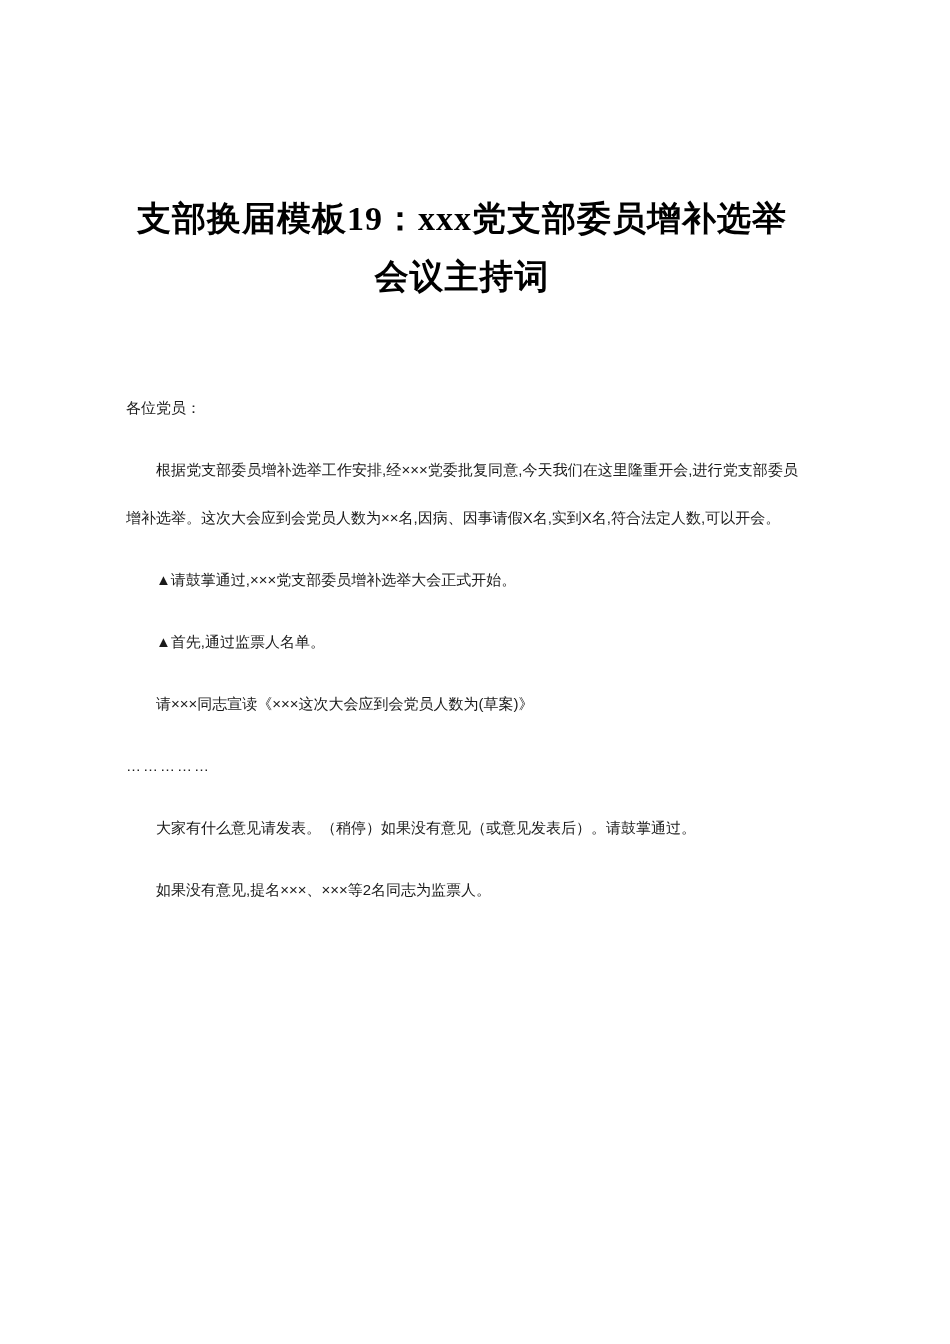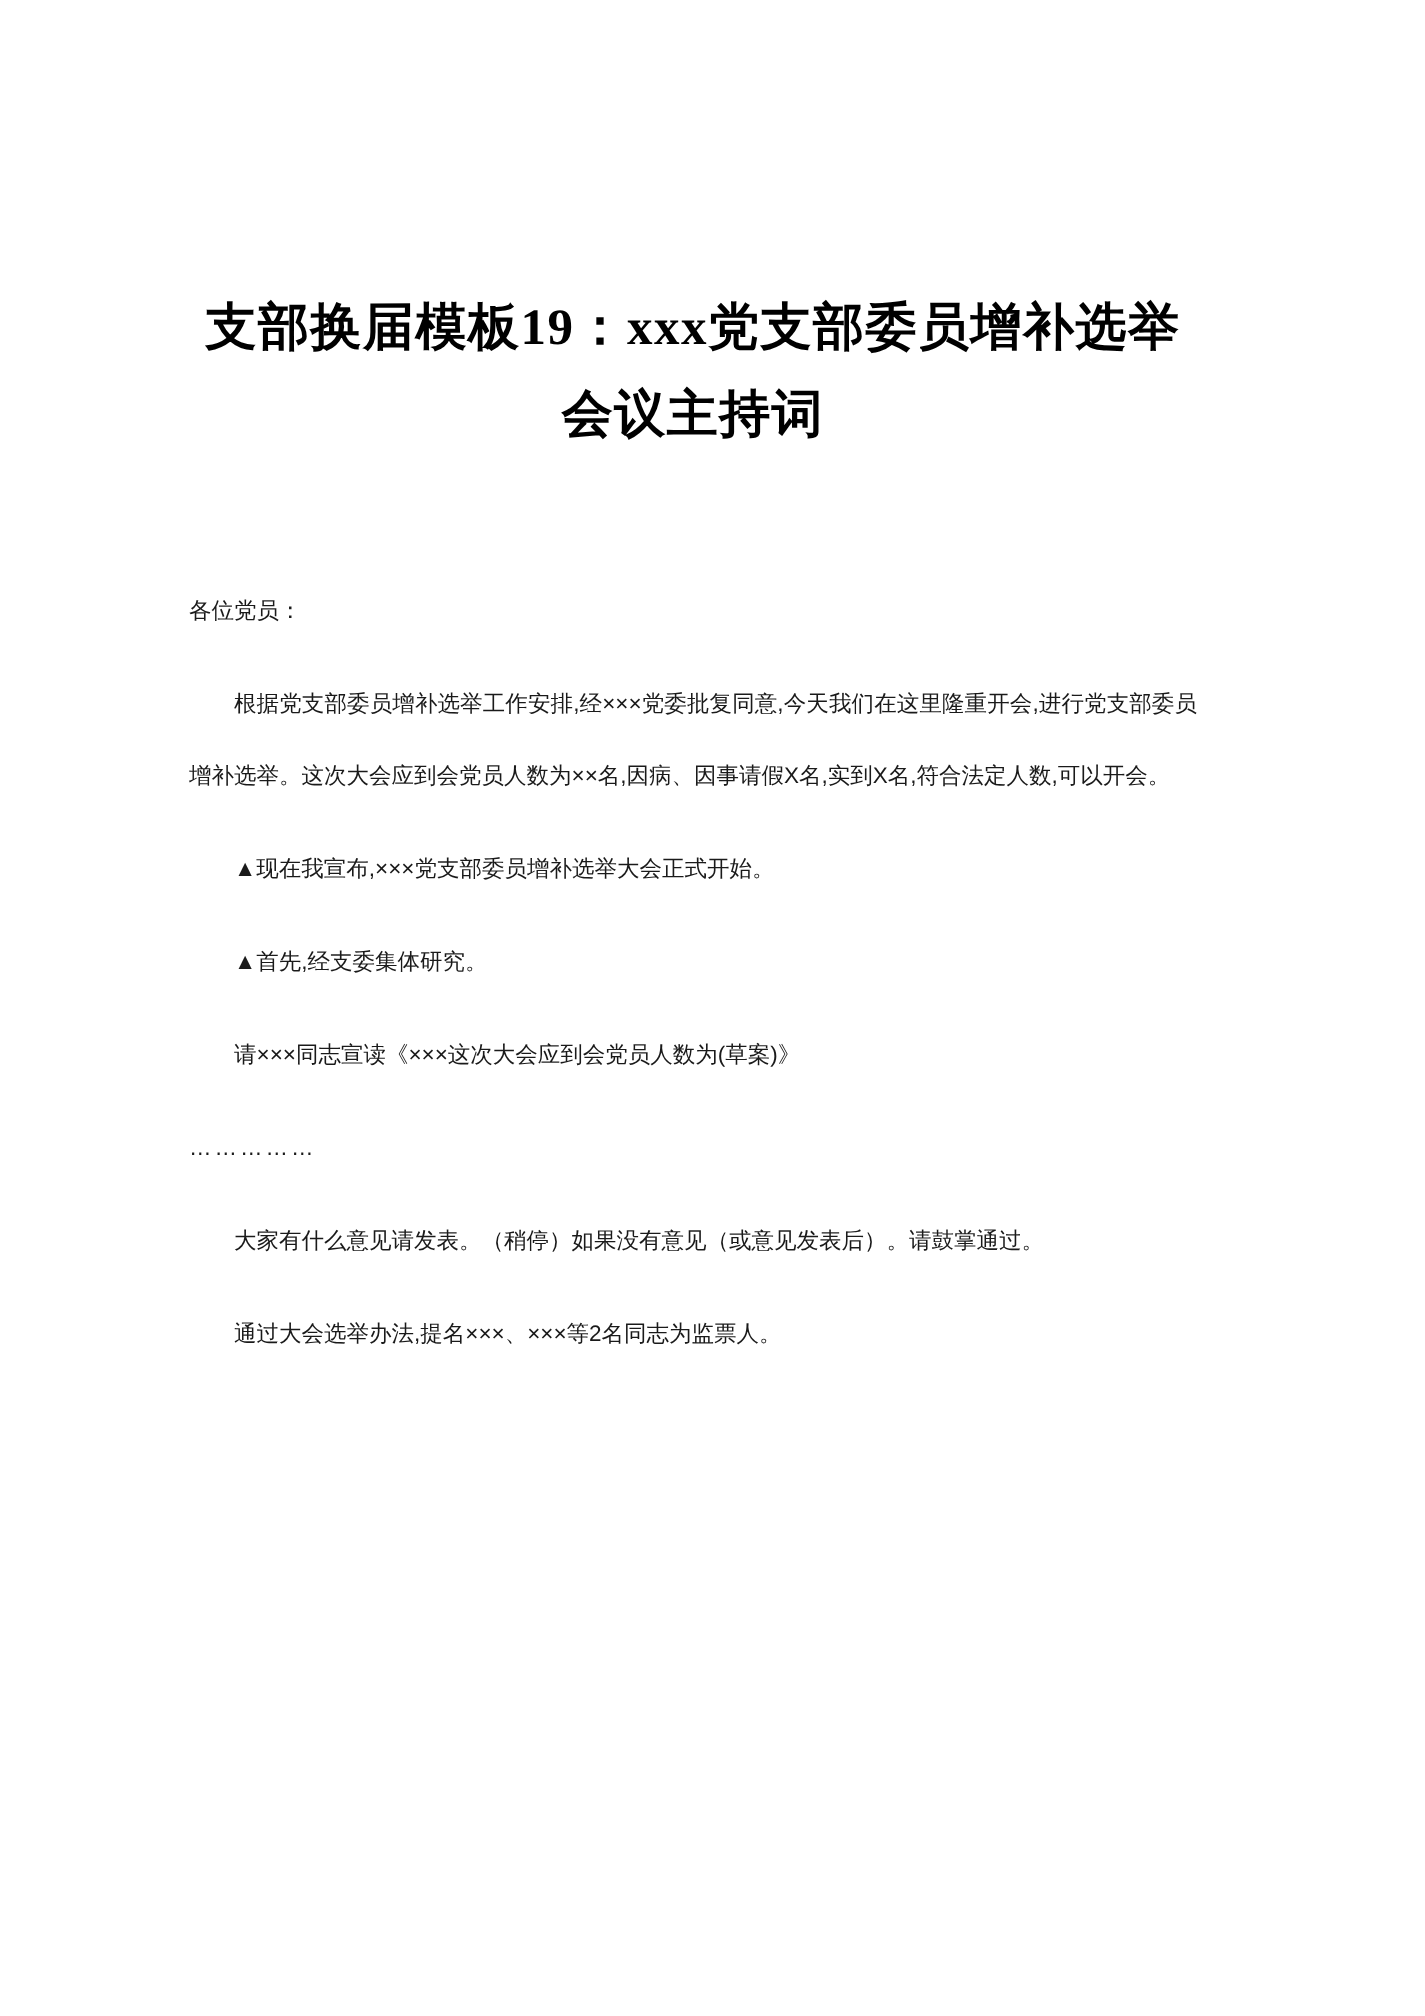--- a/index.html
+++ b/index.html
@@ -51,27 +51,27 @@
 <div class="page">
 
   <h1 class="doc-title">支部换届模板19：xxx党支部委员增补选举会议主持词</h1>
 
   <div class="doc-body">
 
     <p class="para">各位党员：</p>
 
     <p class="para indent">根据党支部委员增补选举工作安排,经×××党委批复同意,今天我们在这里隆重开会,进行党支部委员增补选举。这次大会应到会党员人数为××名,因病、因事请假X名,实到X名,符合法定人数,可以开会。</p>
 
-    <p class="para indent">▲现在我宣布,×××党支部委员增补选举大会正式开始。</p>
+    <p class="para indent">▲请鼓掌通过,×××党支部委员增补选举大会正式开始。</p>
 
-    <p class="para indent">▲首先,经支委集体研究。</p>
+    <p class="para indent">▲首先,通过监票人名单。</p>
 
     <p class="para indent">请×××同志宣读《×××这次大会应到会党员人数为(草案)》</p>
 
     <p class="para dots">……………</p>
 
     <p class="para indent">大家有什么意见请发表。（稍停）如果没有意见（或意见发表后）。请鼓掌通过。</p>
 
 
-    <p class="para indent">通过大会选举办法,提名×××、×××等2名同志为监票人。</p>
+    <p class="para indent">如果没有意见,提名×××、×××等2名同志为监票人。</p>
 
   </div>
 </div>
 
 </body></html>

